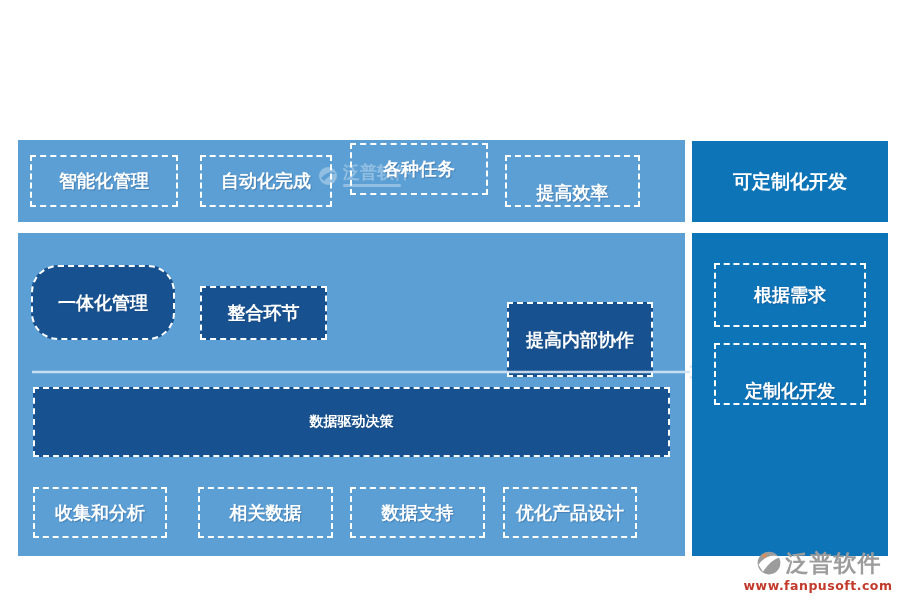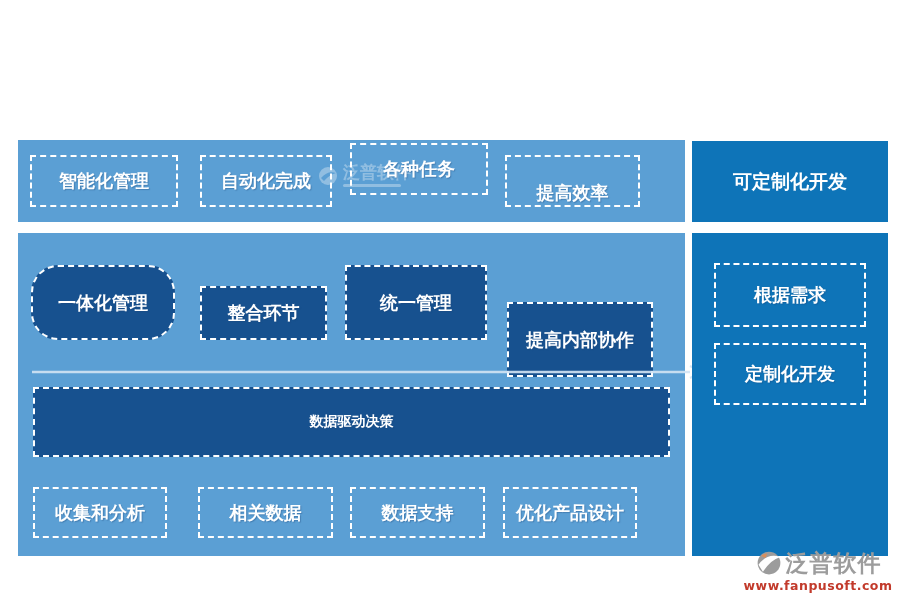--- a/index.html
+++ b/index.html
@@ -59,21 +59,21 @@
 
   
   .m-c1 { left: 15px;  top: 254px; width: 134px; height: 51px; }
   .m-c2 { left: 180px; top: 254px; width: 135px; height: 51px; }
   .m-c3 { left: 332px; top: 254px; width: 135px; height: 51px; }
   .m-c4 { left: 485px; top: 254px; width: 134px; height: 51px; }
 
   
   .rp-b { left: 22px; width: 152px; font-size: 18px; }
   .rp-b1 { top: 30px;  height: 64px; }
-  .rp-b2 { top: 110px; height: 62px; }
+  .rp-b2 { top: 110px; height: 62px; align-items: flex-end; }
   .rp-b3 { top: 190px; height: 64px; }
 
   .rt-box { left: 692px; top: 141px; width: 196px; height: 81px; }
 
   
   .watermark {
     position: absolute; left: 300px; top: 24px;
     display: flex; align-items: center; gap: 5px;
     opacity: 0.38; pointer-events: none;
   }
@@ -128,23 +128,20 @@
     <span>可定制化开发</span>
   </div>
 
   <div class="abs panel panel-middle">
     <div class="box box-dark m-d1">
         <span>一体化管理</span>
       </div>
     <div class="box box-dark m-d2">
         <span>整合环节</span>
       </div>
-    <div class="box box-dark m-d3">
-        <span>统一管理</span>
-      </div>
     <div class="box box-dark m-d4">
         <span>提高内部协作</span>
       </div>
 
     <svg class="abs m-arrow" viewBox="0 0 676 16">
       <line x1="2" y1="8" x2="660" y2="8" stroke="#D3E4F4" stroke-width="2.6" opacity="0.9"></line>
       <path d="M660 2 L672 8 L660 14" fill="none" stroke="#D3E4F4" stroke-width="2.4" opacity="0.9"></path>
     </svg>
 
     <div class="box box-dark m-bar">

